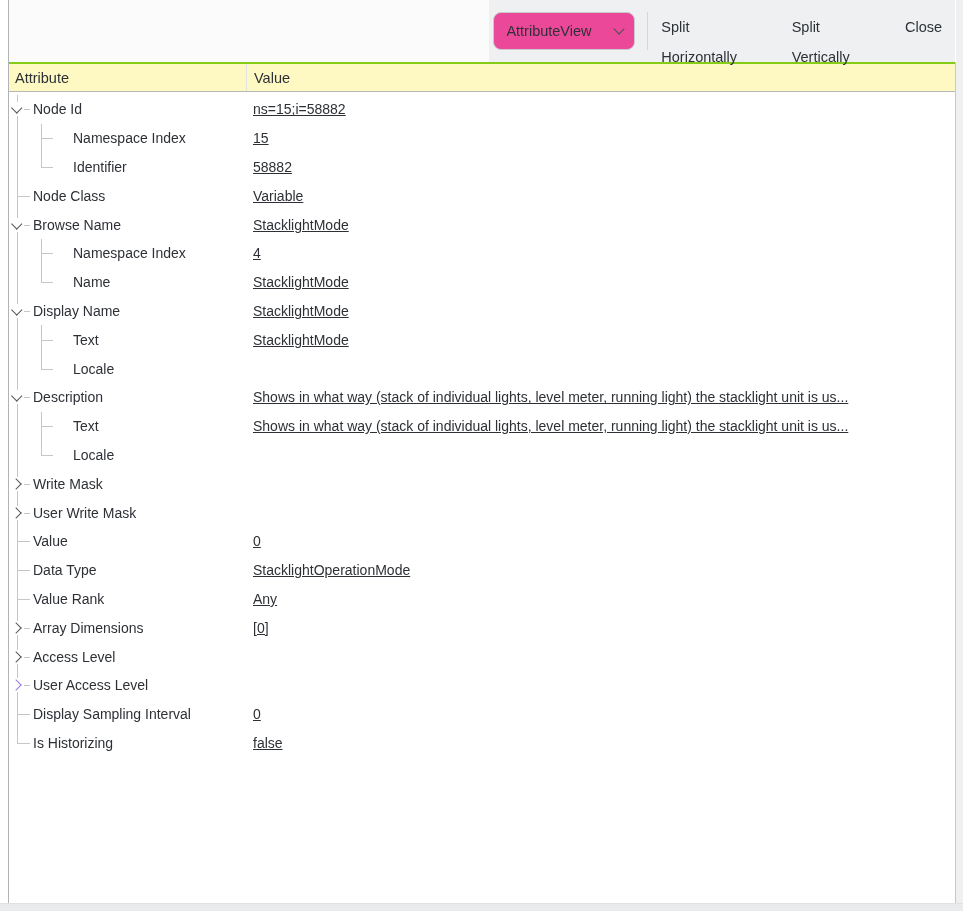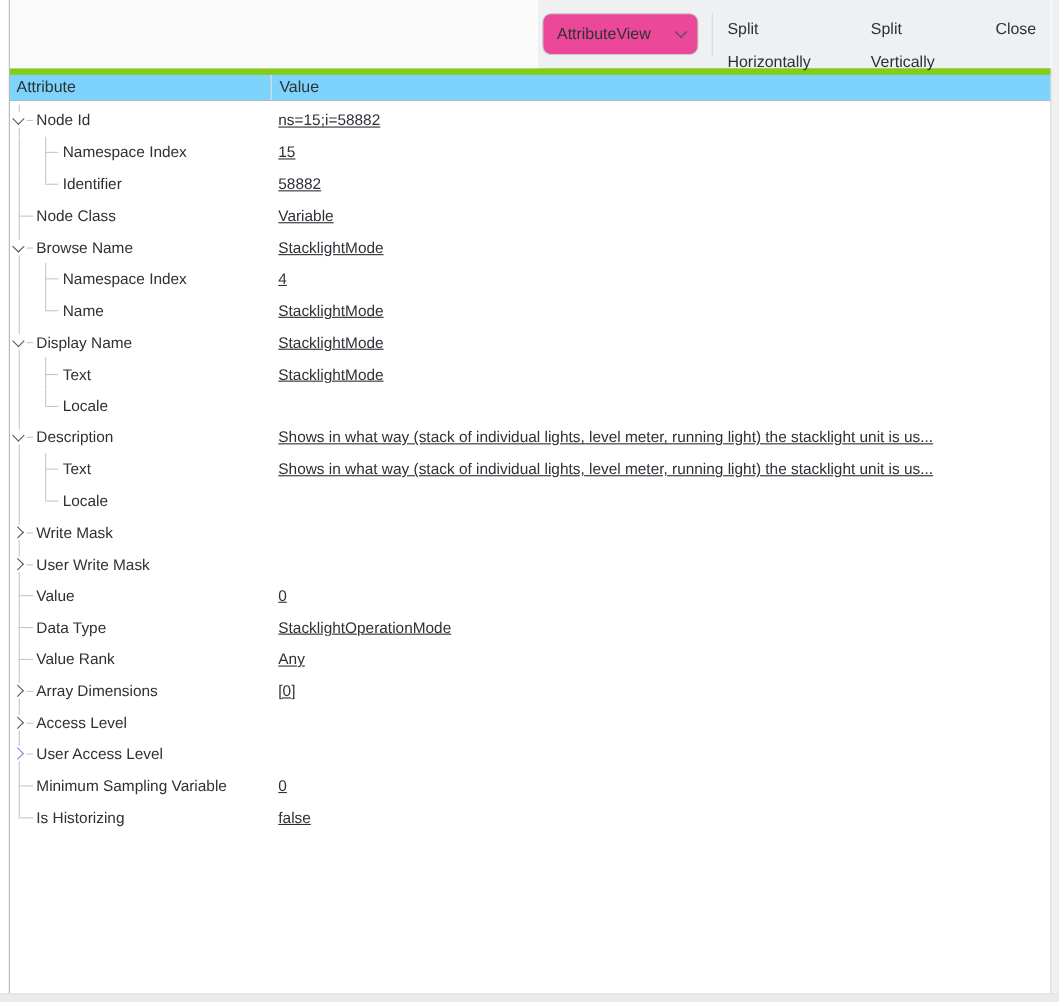--- a/index.html
+++ b/index.html
@@ -26,33 +26,33 @@
     display:flex;align-items:center;padding:0 11px 0 12px;font-size:14.5px;
   }
   .cb-arrow{
     margin-left:auto;width:8px;height:8px;box-sizing:border-box;position:relative;top:-2px;
     border-right:1.7px solid #4c4f54;border-bottom:1.7px solid #4c4f54;transform:rotate(45deg);
   }
   .toolbar-sep{width:1px;height:38px;background:#d5d6d8;margin-left:12px;}
   .tbtn{padding:0 13px;height:38px;line-height:30px;font-size:14.5px;cursor:default;}
   
   .header{
-    height:30px;flex:0 0 auto;background:#7dd3fc;box-sizing:border-box;
-    border-top:6px solid #84cc16;border-bottom:1px solid #b6b8ba;
+    height:30px;flex:0 0 auto;background:#fef9c3;box-sizing:border-box;
+    border-top:2px solid #84cc16;border-bottom:1px solid #b6b8ba;
     display:flex;font-size:14.5px;
   }
   .col-attr{width:238px;box-sizing:border-box;padding-left:6px;display:flex;align-items:center;border-right:1px solid #e2e3e5;}
   .col-val{flex:1;padding-left:7px;display:flex;align-items:center;}
   
   .tbody{flex:1;background:#ffffff;padding-top:3px;}
   .row{height:28.8px;display:flex;align-items:center;font-size:14px;}
   .cell-attr{width:238px;position:relative;height:100%;display:flex;align-items:center;overflow:hidden;flex:0 0 auto;}
   .cell-val{flex:1;padding-left:6px;white-space:nowrap;overflow:hidden;text-decoration:underline;}
   .lbl0{margin-left:24px;white-space:nowrap;}
-  .lbl1{margin-left:48px;white-space:nowrap;}
+  .lbl1{margin-left:64px;white-space:nowrap;}
   
   .gv-root{position:absolute;left:8px;top:0;height:100%;width:1px;background:#c4c7c9;}
   .gv-root.half{height:50%;}
   .gv-root.seg-top{height:calc(50% - 7px);}
   .gv-root.seg-bottom{top:calc(50% + 7px);height:calc(50% - 7px);}
   .gv-child{position:absolute;left:32px;top:0;height:100%;width:1px;background:#c4c7c9;}
   .gv-child.half{height:50%;}
   .gdash{position:absolute;top:50%;height:1px;background:#c4c7c9;}
   .gdash.root{left:8px;width:13px;}
   .gdash.root-short{left:15px;width:6px;}
@@ -280,21 +280,21 @@
             <span class="gdash root-short"></span>
             <span class="chev right purple"></span>
             <span class="lbl0">User Access Level</span>
           </div>
           <div class="cell-val"></div>
         </div>
         <div class="row">
           <div class="cell-attr">
             <span class="gv-root"></span>
             <span class="gdash root"></span>
-            <span class="lbl0">Minimum Sampling Variable</span>
+            <span class="lbl0">Display Sampling Interval</span>
           </div>
           <div class="cell-val">0</div>
         </div>
         <div class="row">
           <div class="cell-attr">
             <span class="gv-root half"></span>
             <span class="gdash root"></span>
             <span class="lbl0">Is Historizing</span>
           </div>
           <div class="cell-val">false</div>

